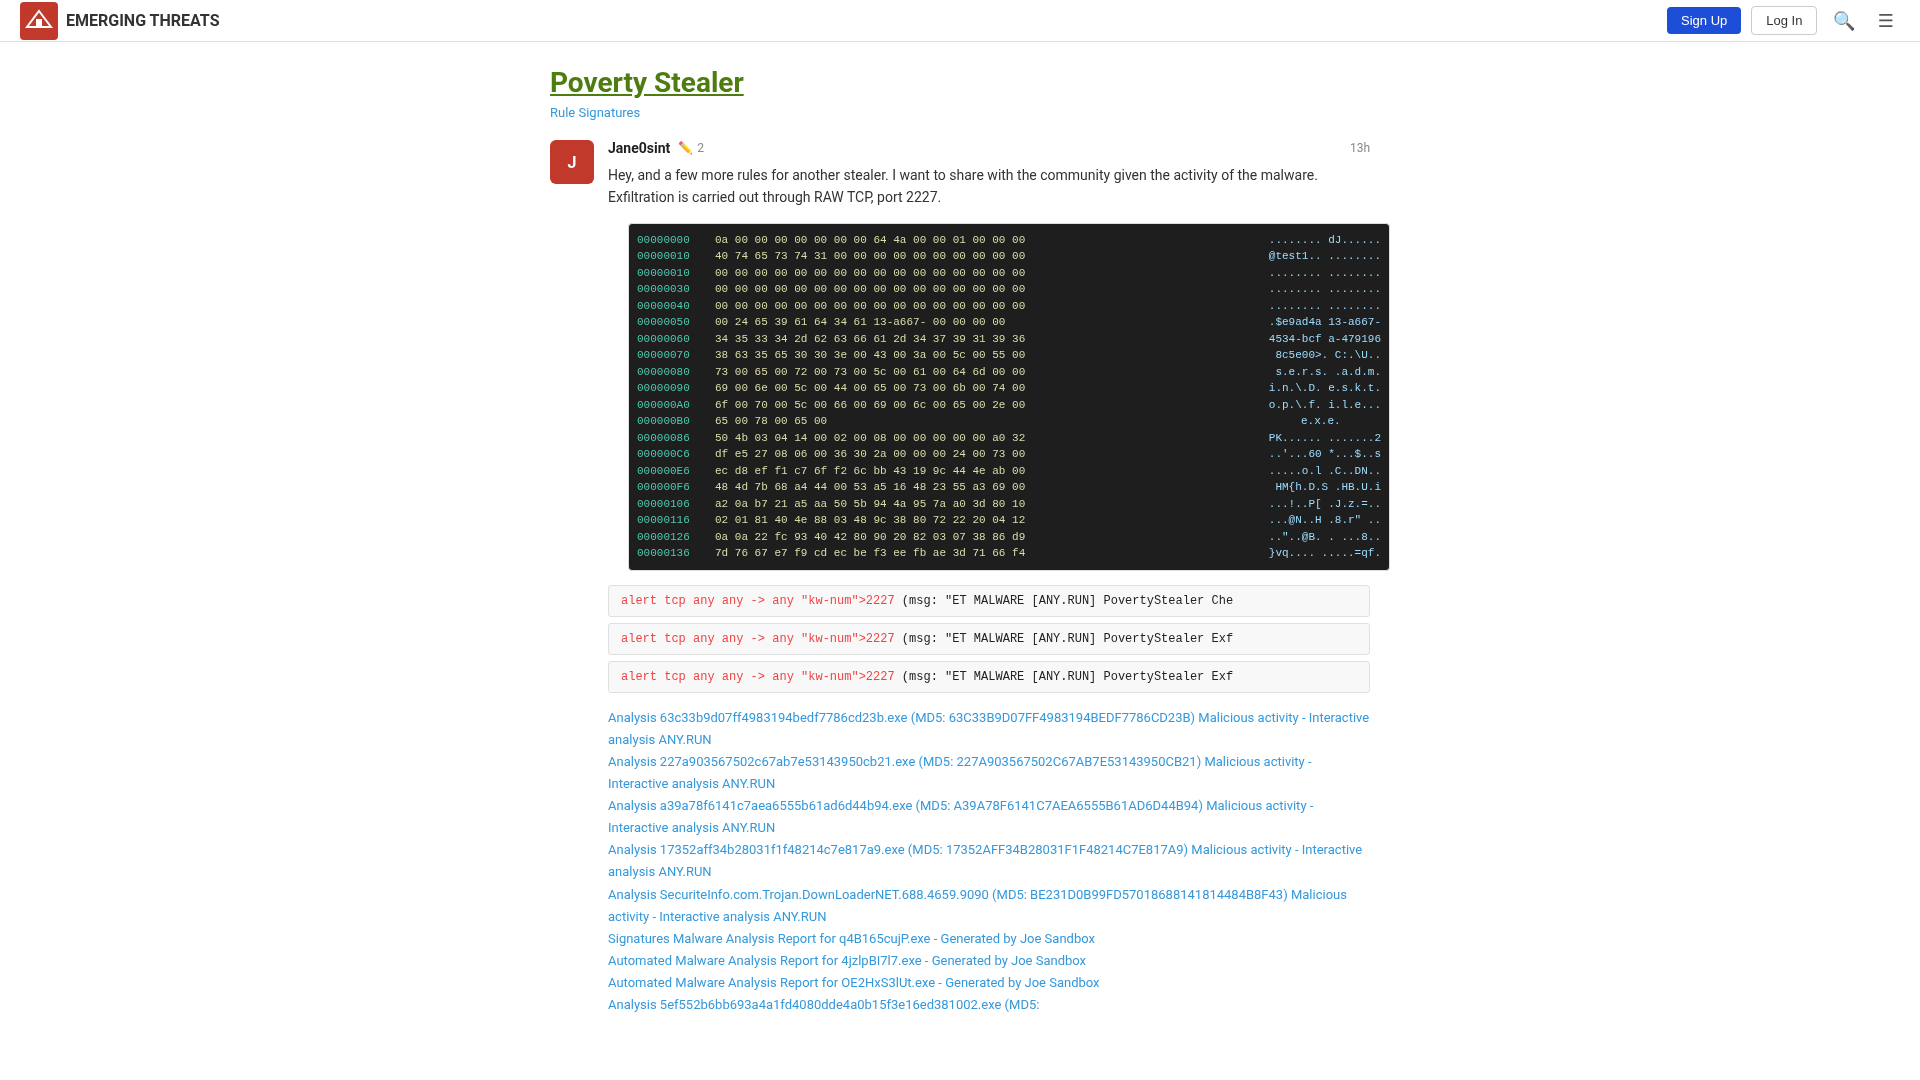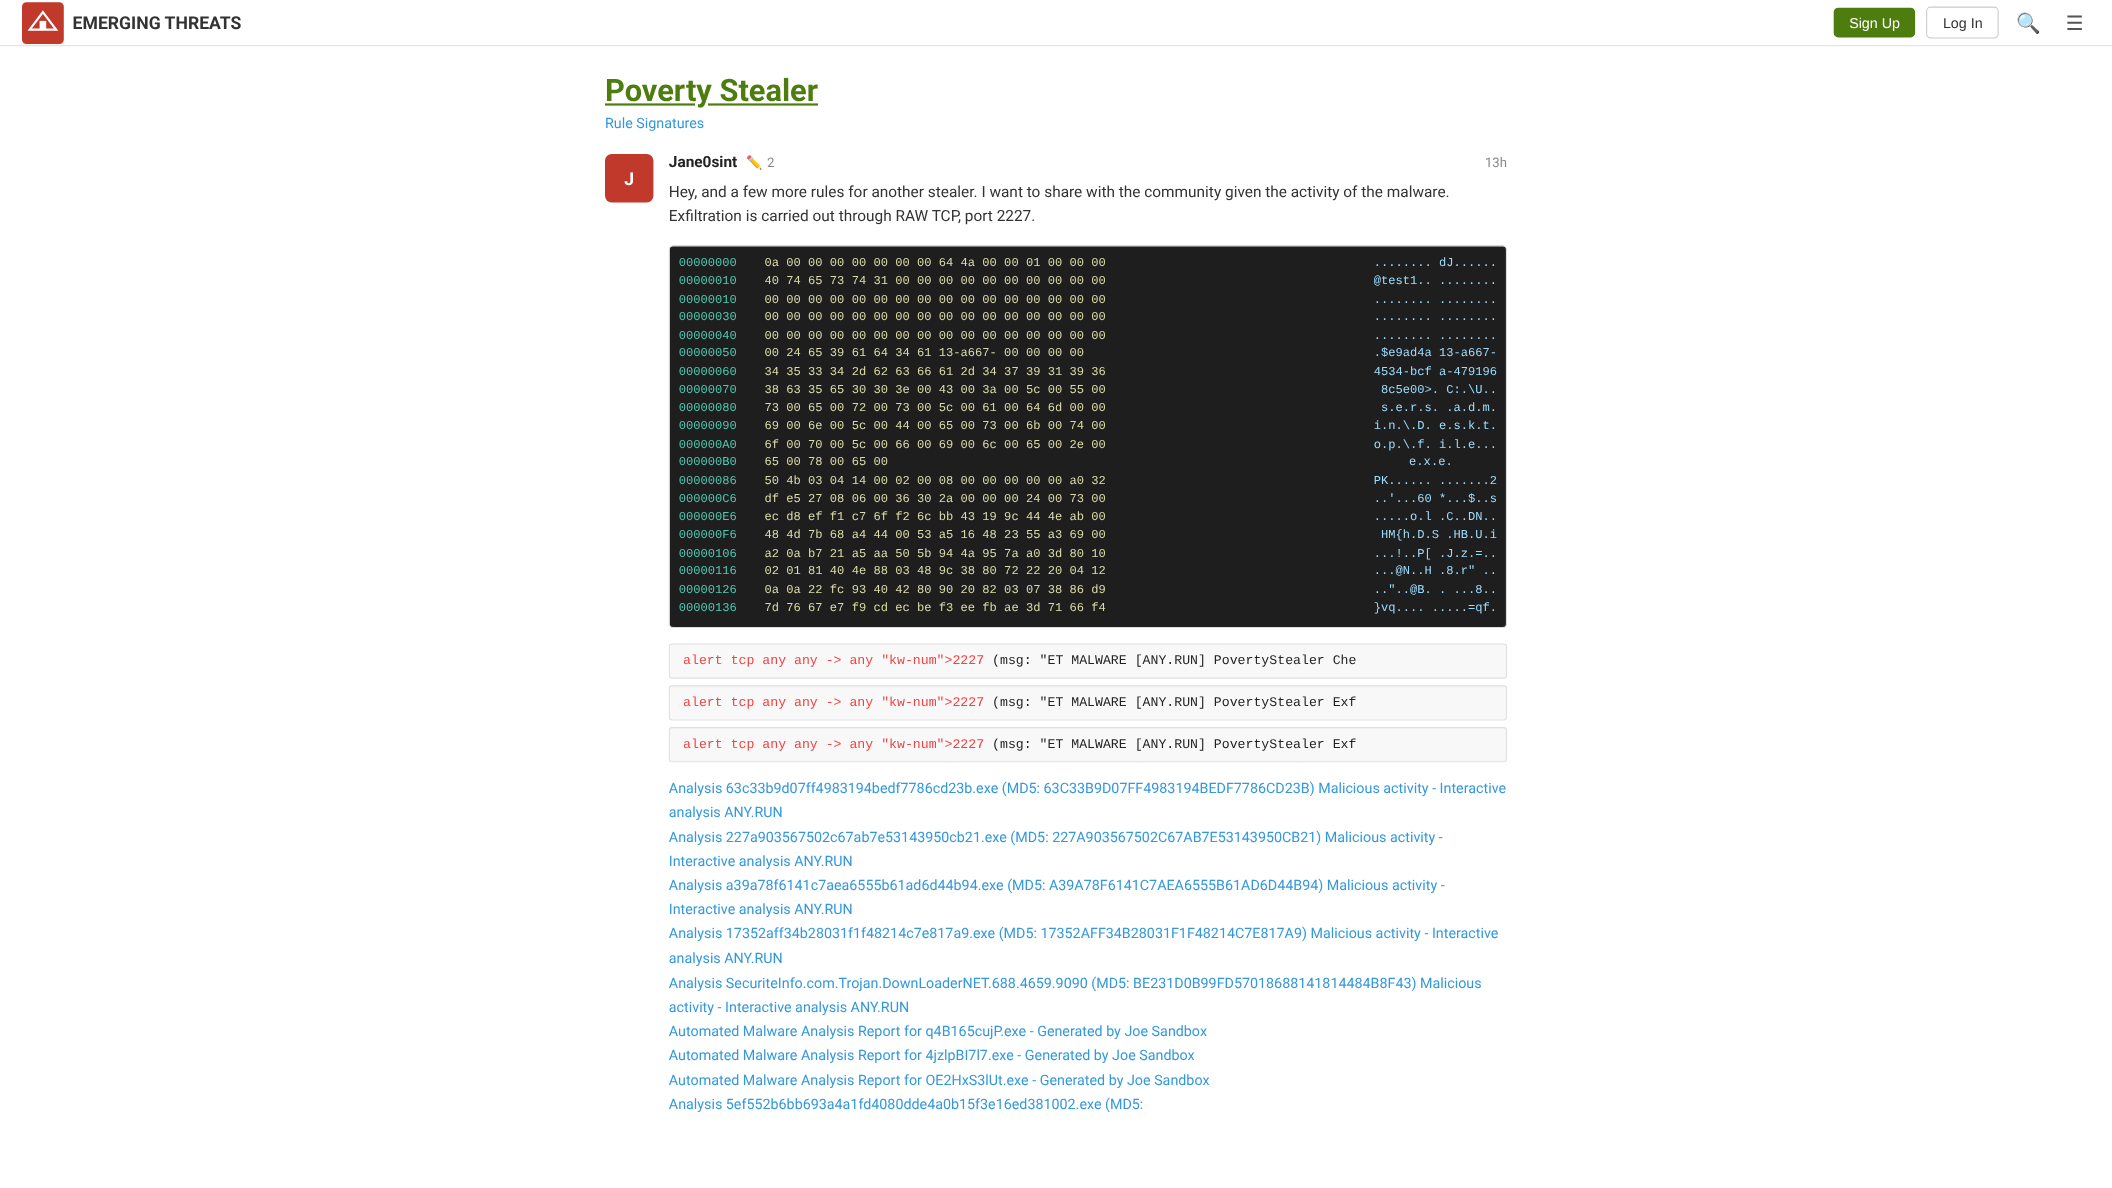--- a/index.html
+++ b/index.html
@@ -20,21 +20,21 @@
     .logo-img {
       width: 38px; height: 38px;
       background: #c0392b;
       border-radius: 4px;
       display: flex; align-items: center; justify-content: center;
       color: #fff; font-weight: bold; font-size: 14px;
     }
     .logo-text { font-weight: 700; font-size: 16px; color: #333; }
     .header-right { display: flex; align-items: center; gap: 10px; }
     .btn-signup {
-      padding: 6px 14px; background: #4d7c0f; color: #fff; border: none;
+      padding: 6px 14px; background: #1d4ed8; color: #fff; border: none;
       border-radius: 4px; cursor: pointer; font-size: 13px;
     }
     .btn-login {
       padding: 6px 14px; background: #fff; color: #333; border: 1px solid #ccc;
       border-radius: 4px; cursor: pointer; font-size: 13px;
     }
     .icon-btn {
       background: none; border: none; cursor: pointer; font-size: 18px; color: #555;
       padding: 4px 6px;
     }
@@ -94,20 +94,21 @@
       border: 1px solid #ddd;
       border-radius: 4px;
       overflow: hidden;
       margin-bottom: 14px;
       background: #1e1e1e;
       font-family: 'Courier New', monospace;
       font-size: 11px;
       color: #ccc;
       padding: 8px;
       line-height: 1.5;
+      margin-left: 20px;
     }
     .hex-line { display: flex; gap: 8px; }
     .hex-addr { color: #4ec9b0; min-width: 70px; }
     .hex-bytes { color: #dcdcaa; flex: 1; }
     .hex-ascii { color: #9cdcfe; min-width: 80px; }
 
     
     .code-block {
       background: #f8f8f8;
       border: 1px solid #e0e0e0;
@@ -289,21 +290,21 @@
           <div class="code-block"><span class="kw-plain">alert tcp any any -&gt; any <span class="&lt;span">"kw-num"</span>&gt;2227</span> (msg: "ET MALWARE [ANY.RUN] PovertyStealer Exf</div>
           <div class="code-block"><span class="kw-plain">alert tcp any any -&gt; any <span class="&lt;span">"kw-num"</span>&gt;2227</span> (msg: "ET MALWARE [ANY.RUN] PovertyStealer Exf</div>
         </div>
 
       <div class="links-section" id="links-container">
           <a class="link-item" href="#">Analysis 63c33b9d07ff4983194bedf7786cd23b.exe (MD5: 63C33B9D07FF4983194BEDF7786CD23B) Malicious activity - Interactive analysis ANY.RUN</a>
           <a class="link-item" href="#">Analysis 227a903567502c67ab7e53143950cb21.exe (MD5: 227A903567502C67AB7E53143950CB21) Malicious activity - Interactive analysis ANY.RUN</a>
           <a class="link-item" href="#">Analysis a39a78f6141c7aea6555b61ad6d44b94.exe (MD5: A39A78F6141C7AEA6555B61AD6D44B94) Malicious activity - Interactive analysis ANY.RUN</a>
           <a class="link-item" href="#">Analysis 17352aff34b28031f1f48214c7e817a9.exe (MD5: 17352AFF34B28031F1F48214C7E817A9) Malicious activity - Interactive analysis ANY.RUN</a>
           <a class="link-item" href="#">Analysis SecuriteInfo.com.Trojan.DownLoaderNET.688.4659.9090 (MD5: BE231D0B99FD57018688141814484B8F43) Malicious activity - Interactive analysis ANY.RUN</a>
-          <a class="link-item" href="#">Automated Malware Analysis Report for q4B165cujP.exe - Generated by Joe Sandbox</a>
+          <a class="link-item" href="#">Signatures Malware Analysis Report for q4B165cujP.exe - Generated by Joe Sandbox</a>
           <a class="link-item" href="#">Automated Malware Analysis Report for 4jzlpBI7l7.exe - Generated by Joe Sandbox</a>
           <a class="link-item" href="#">Automated Malware Analysis Report for OE2HxS3lUt.exe - Generated by Joe Sandbox</a>
           <a class="link-item" href="#">Analysis 5ef552b6bb693a4a1fd4080dde4a0b15f3e16ed381002.exe (MD5:</a>
         </div>
 
     </div>
   </div>
 
 </div>
 

